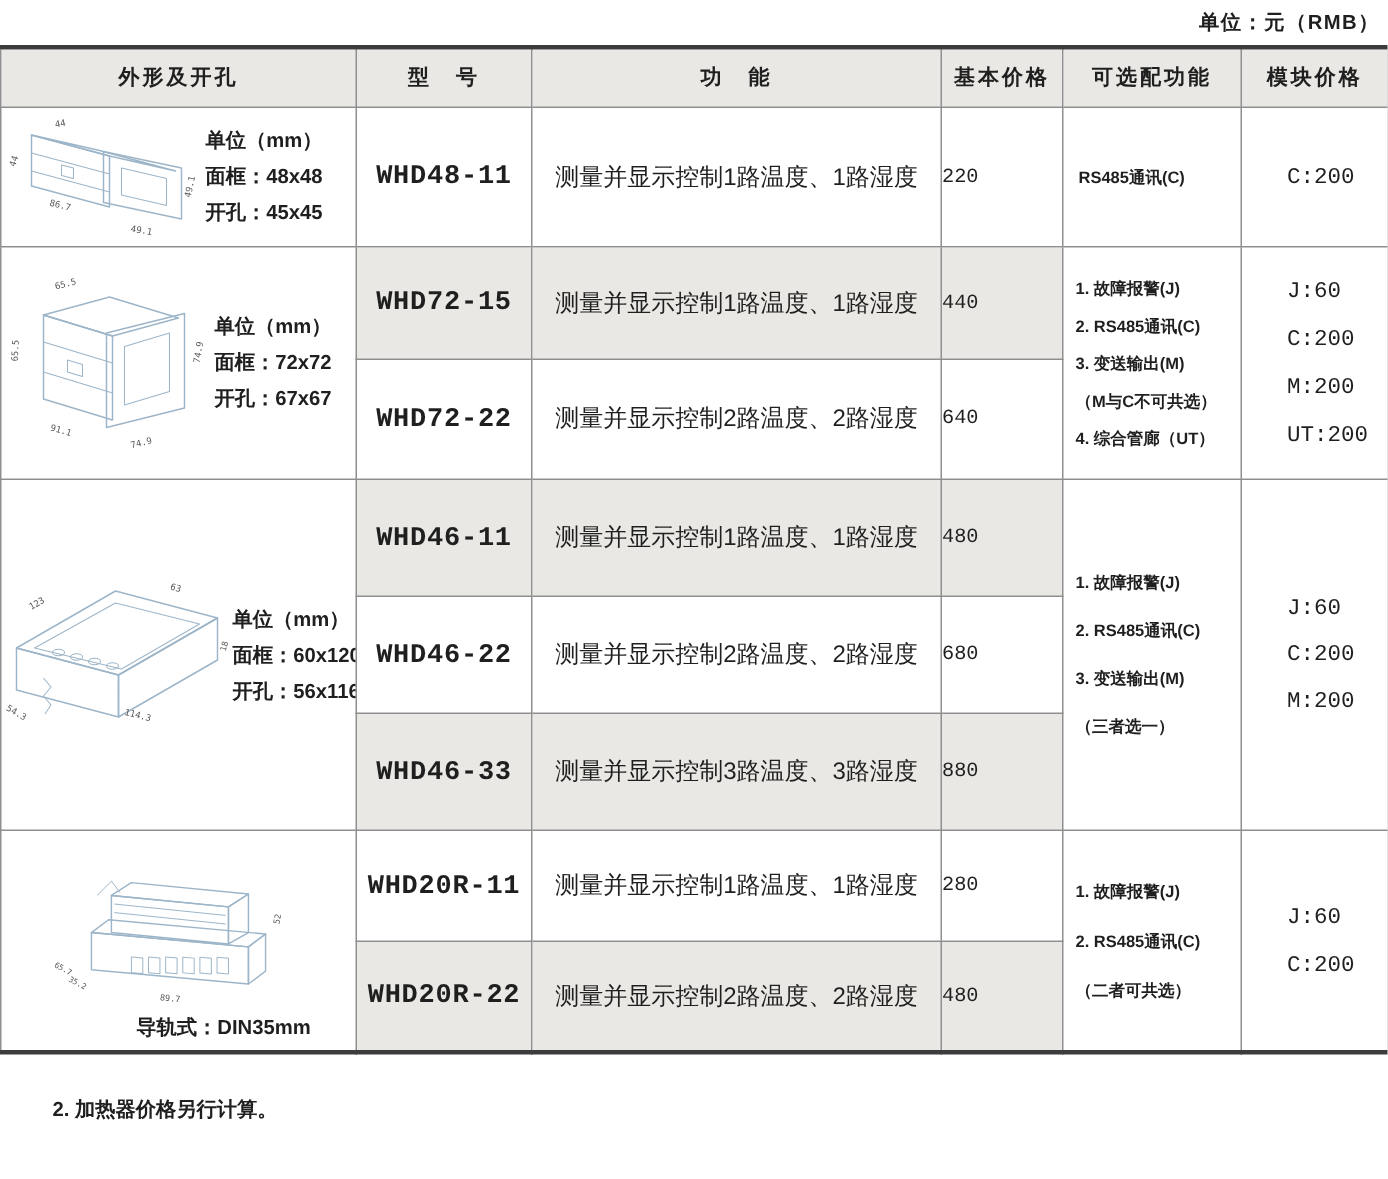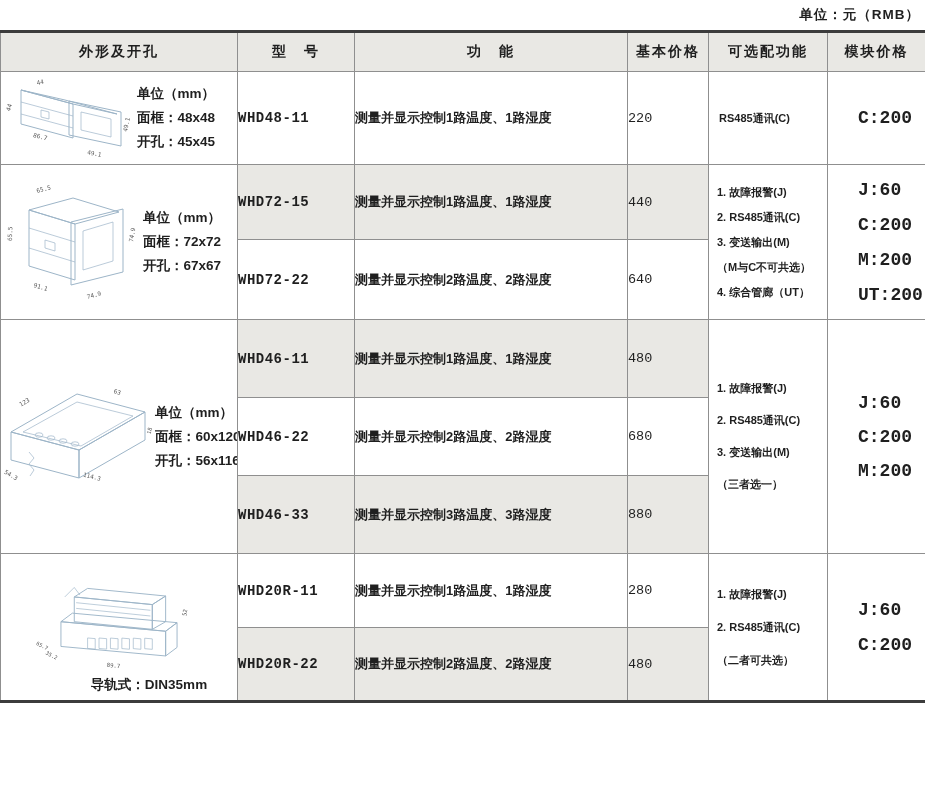--- a/index.html
+++ b/index.html
@@ -9,31 +9,31 @@
   html,body{margin:0;padding:0;background:#fff;}
   body{width:925px;height:786px;font-family:"Liberation Sans","DejaVu Sans",sans-serif;color:var(--text);}
   .page{position:relative;width:925px;height:783px;overflow:hidden;}
   .unit-label{position:absolute;top:6px;right:5px;font-size:13.5px;font-weight:bold;letter-spacing:1px;}
   table.price-table{position:absolute;top:30px;left:0;width:925px;border-collapse:collapse;table-layout:fixed;
     border-top:3px solid var(--frame-line);border-bottom:3px solid var(--frame-line);}
   .price-table th,.price-table td{border:1px solid var(--grid-line);padding:0;vertical-align:middle;overflow:hidden;}
   .price-table thead th{background:var(--row-shade);font-size:14px;font-weight:bold;letter-spacing:2px;}
   .rh-40{height:40px}.rh-93{height:93px}.rh-75{height:75px}.rh-80{height:80px}.rh-78{height:78px}.rh-74{height:74px}
   td.shade{background:var(--row-shade);}
-  td.model-cell{text-align:left;font-family:"Liberation Mono","DejaVu Sans Mono",monospace;font-size:14px;font-weight:bold;letter-spacing:0.5px;}
-  td.func-cell{text-align:left;font-size:13px;font-weight:bold;}
+  td.model-cell{text-align:center;font-family:"Liberation Mono","DejaVu Sans Mono",monospace;font-size:18px;font-weight:bold;letter-spacing:0.5px;}
+  td.func-cell{text-align:center;font-size:16px;font-weight:normal;}
   td.price-cell{text-align:left;font-family:"Liberation Mono","DejaVu Sans Mono",monospace;font-size:13.5px;}
   td.opt-cell .lines{display:flex;flex-direction:column;justify-content:flex-end;height:100%;
     padding:6px 4px 6px 8px;box-sizing:border-box;font-size:11px;font-weight:bold;gap:18px;}
   td.opt-cell .lines.tight{gap:10px;}
   td.opt-cell .lines.med{gap:17px;}
   td.opt-cell .lines.single{align-items:flex-start;padding-left:10px;}
   td.mod-cell .lines{display:flex;flex-direction:column;justify-content:center;height:100%;
     padding-left:30px;box-sizing:border-box;gap:14px;
-    font-family:"Liberation Mono","DejaVu Sans Mono",monospace;font-size:18px;font-weight:bold;}
+    font-family:"Liberation Mono","DejaVu Sans Mono",monospace;font-size:15px;font-weight:normal;}
   td.mod-cell .lines.tight{gap:15px;}
   td.drawing-cell{padding:2px;}
   .draw-wrap{display:flex;align-items:center;height:100%;box-sizing:border-box;}
   .draw-wrap svg{flex:0 0 auto;color:var(--drawing-line);}
   .caption{font-size:13.5px;font-weight:bold;line-height:24px;white-space:nowrap;}
   .draw-wrap.column{flex-direction:column;justify-content:center;}
   .draw-wrap.column .caption{align-self:center;margin-left:60px;margin-top:-2px;}
   svg .dim{font-family:"DejaVu Sans Mono",monospace;font-size:6px;fill:var(--dim-text);stroke:none;}
   svg .dim.sm{font-size:5.5px;}
   svg polygon,svg polyline,svg line,svg rect,svg ellipse{fill:none;stroke:currentColor;stroke-width:1;stroke-linejoin:round;}
@@ -262,15 +262,16 @@
       <tr class="rh-74">
         <td class="model-cell shade">WHD20R-22</td>
         <td class="func-cell shade">测量并显示控制2路温度、2路湿度</td>
         <td class="price-cell shade">480</td>
       </tr>
 
     </tbody>
   </table>
 
   <div class="notes">
+    <div class="indent">2. 加热器价格另行计算。</div>
   </div>
 
 </div>
 
 </body></html>

